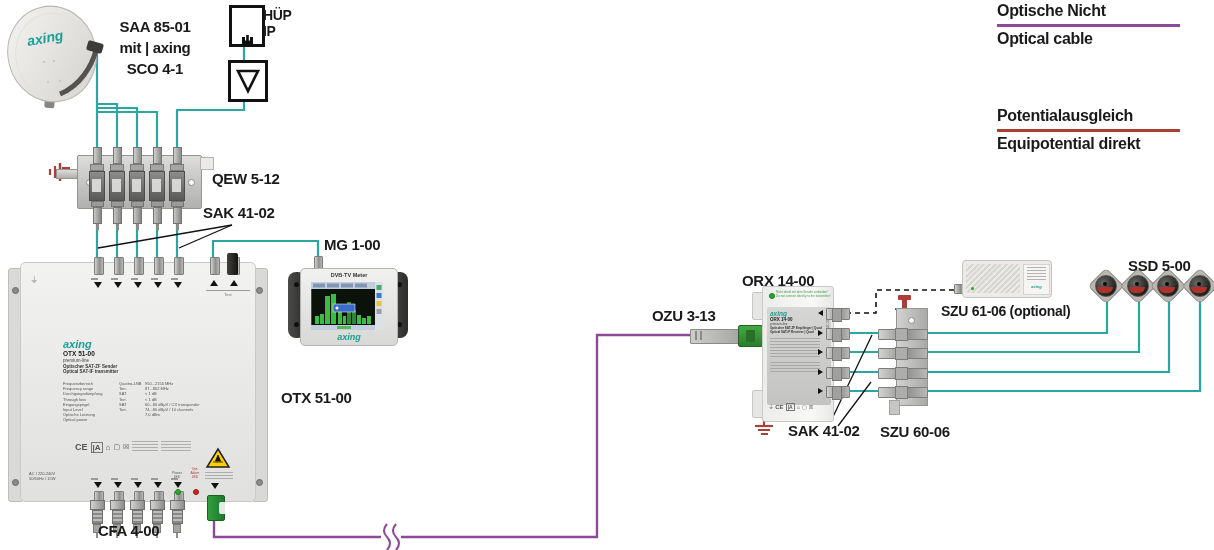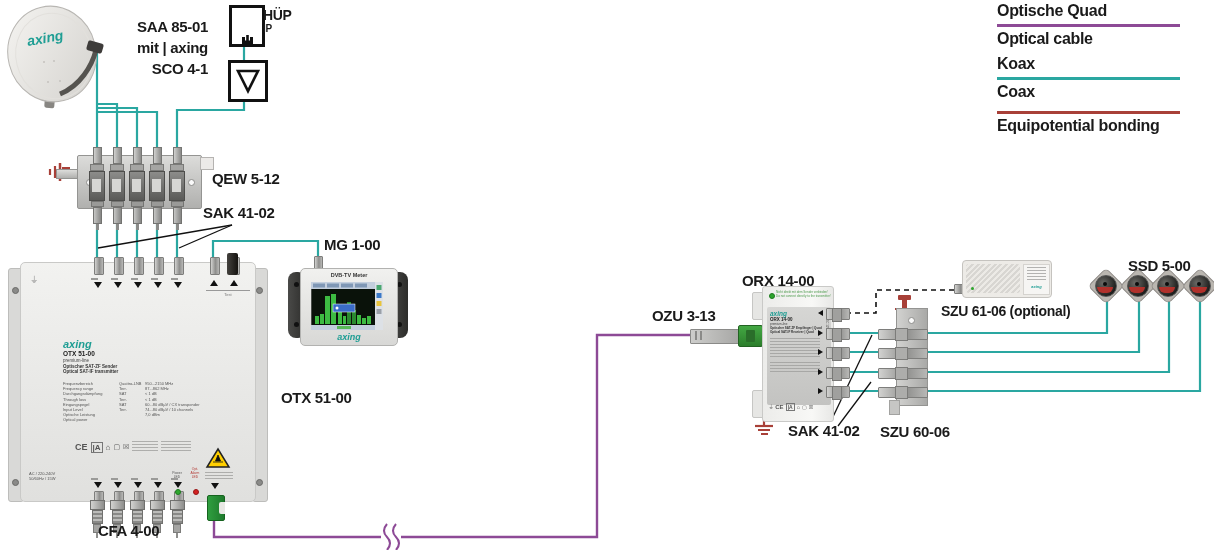--- a/index.html
+++ b/index.html
@@ -490,47 +490,43 @@
   <div class="abs" style="left:5px;top:15px;width:16px;height:6px;border-radius:0 0 9px 9px;background:#b1312b"></div>
   <div class="abs" style="left:11px;top:10px;width:4px;height:4px;border-radius:50%;background:#0c0c0c"></div>
 </div>
 <div class="dev" style="left:1186px;top:272px;width:26px;height:26px">
   <div class="abs" style="left:1px;top:1px;width:24px;height:24px;border-radius:5px;background:#bab6b0;border:1px solid #8e8a86;transform:rotate(45deg)"></div>
   <div class="abs" style="left:3px;top:3px;width:20px;height:20px;border-radius:50%;background:radial-gradient(circle at 35% 35%,#6a6a66,#1e1e1c 72%);border:1px solid #555"></div>
   <div class="abs" style="left:5px;top:15px;width:16px;height:6px;border-radius:0 0 9px 9px;background:#b1312b"></div>
   <div class="abs" style="left:11px;top:10px;width:4px;height:4px;border-radius:50%;background:#0c0c0c"></div>
 </div>
 
-<div class="lbl" style="left:102px;top:16px;width:106px;text-align:right;line-height:21px">
+<div class="lbl" style="left:102px;top:16px;width:106px;text-align:center;line-height:21px">
   <div>SAA 85-01</div>
   <div>mit | axing</div>
   <div>SCO 4-1</div>
 </div>
 <div class="lbl" style="left:263px;top:7px;font-size:14px">HÜP</div>
-<div class="lbl" style="left:263px;top:23px;font-size:10px">IP</div>
+<div class="lbl" style="left:263px;top:23px;font-size:14px">IP</div>
 <div class="lbl" style="left:212px;top:170px">QEW 5-12</div>
 <div class="lbl" style="left:203px;top:204px">SAK 41-02</div>
 <div class="lbl" style="left:324px;top:236px">MG 1-00</div>
 <div class="lbl" style="left:281px;top:389px">OTX 51-00</div>
 <div class="lbl" style="left:98px;top:522px">CFA 4-00</div>
 <div class="lbl" style="left:652px;top:307px">OZU 3-13</div>
 <div class="lbl" style="left:742px;top:272px">ORX 14-00</div>
 <div class="lbl" style="left:941px;top:303px;font-size:14px">SZU 61-06 (optional)</div>
 <div class="lbl" style="left:788px;top:422px">SAK 41-02</div>
 <div class="lbl" style="left:880px;top:423px">SZU 60-06</div>
 <div class="lbl" style="left:1128px;top:257px">SSD 5-00</div>
 
 <div class="abs" style="left:997px;top:2px;width:190px;height:152px;z-index:6">
   <div class="legend-item" style="top:0">
-    <div class="legend-de">Optische Quad</div>
+    <div class="legend-de">Optische Nicht</div>
     <div class="legend-line" style="background:var(--optical)"></div>
     <div class="legend-en">Optical cable</div>
   </div>
-  <div class="legend-item" style="top:53px">
-    <div class="legend-de">Koax</div>
-    <div class="legend-line" style="background:var(--koax)"></div>
-    <div class="legend-en">Coax</div>
-  </div>
   <div class="legend-item" style="top:105px">
+    <div class="legend-de">Potentialausgleich</div>
     <div class="legend-line" style="background:var(--bonding)"></div>
-    <div class="legend-en">Equipotential bonding</div>
+    <div class="legend-en">Equipotential direkt</div>
   </div>
 </div>
 
 </body></html>

